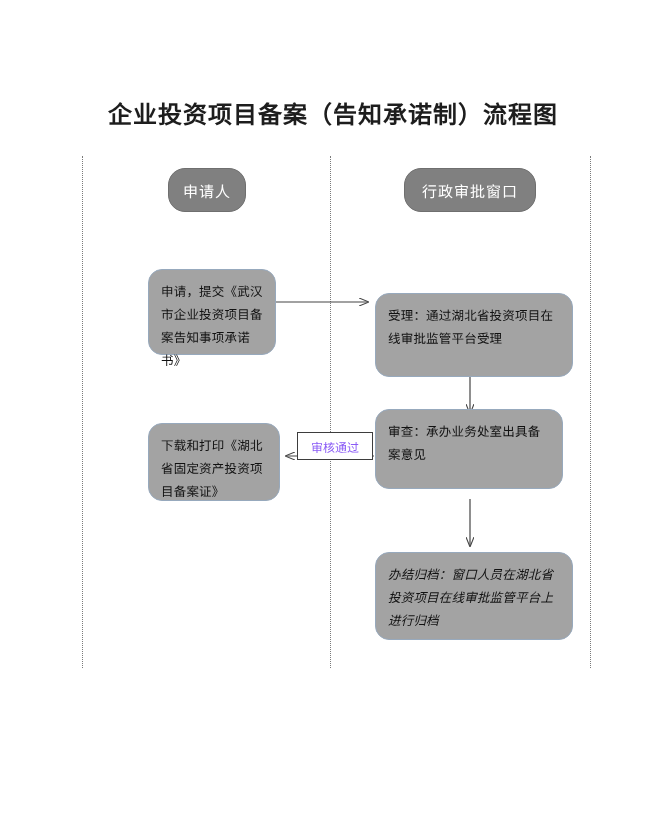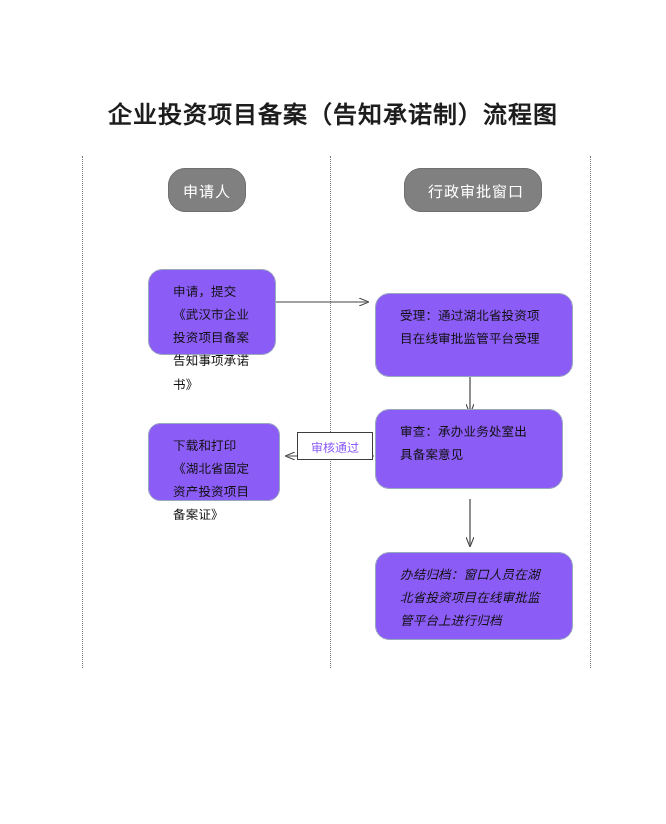--- a/index.html
+++ b/index.html
@@ -56,42 +56,42 @@
     letter-spacing: 1px;
     display: flex;
     align-items: center;
     justify-content: center;
     font-family: "DejaVu Serif", "Liberation Serif", serif;
   }
   .lane-head.applicant {
     left: 168px; top: 168px; width: 76px; height: 42px;
   }
   .lane-head.window {
-    left: 404px; top: 168px; width: 130px; height: 42px; padding-left: 6px;
+    left: 404px; top: 168px; width: 130px; height: 42px;
   }
 
   
   .node {
     position: absolute;
-    background: #8b5cf6;
+    background: #a3a3a3;
     border: 1px solid #97a9bd;
     border-radius: 14px;
     box-sizing: border-box;
     color: #111111;
     font-size: 12.5px;
     line-height: 1.85;
-    padding: 10px 24px;
+    padding: 10px 12px;
     font-family: "DejaVu Serif", "Liberation Serif", serif;
     letter-spacing: 0.2px;
   }
   .node.apply   { left: 148px; top: 269px; width: 128px; height: 86px; }
   .node.accept  { left: 375px; top: 269px; width: 198px; height: 84px; margin-top: 24px; }
   .node.review  { left: 375px; top: 409px; width: 188px; height: 80px; }
   .node.archive { left: 375px; top: 552px; width: 198px; height: 88px; font-style: italic; }
-  .node.download{ left: 148px; top: 423px; width: 132px; height: 78px; border-radius: 12px; }
+  .node.download{ left: 148px; top: 423px; width: 132px; height: 78px; }
 
   
   .edge-label {
     position: absolute;
     left: 297px;
     top: 432px;
     width: 76px;
     height: 28px;
     background: #ffffff;
     border: 1px solid #3d3d3d;

